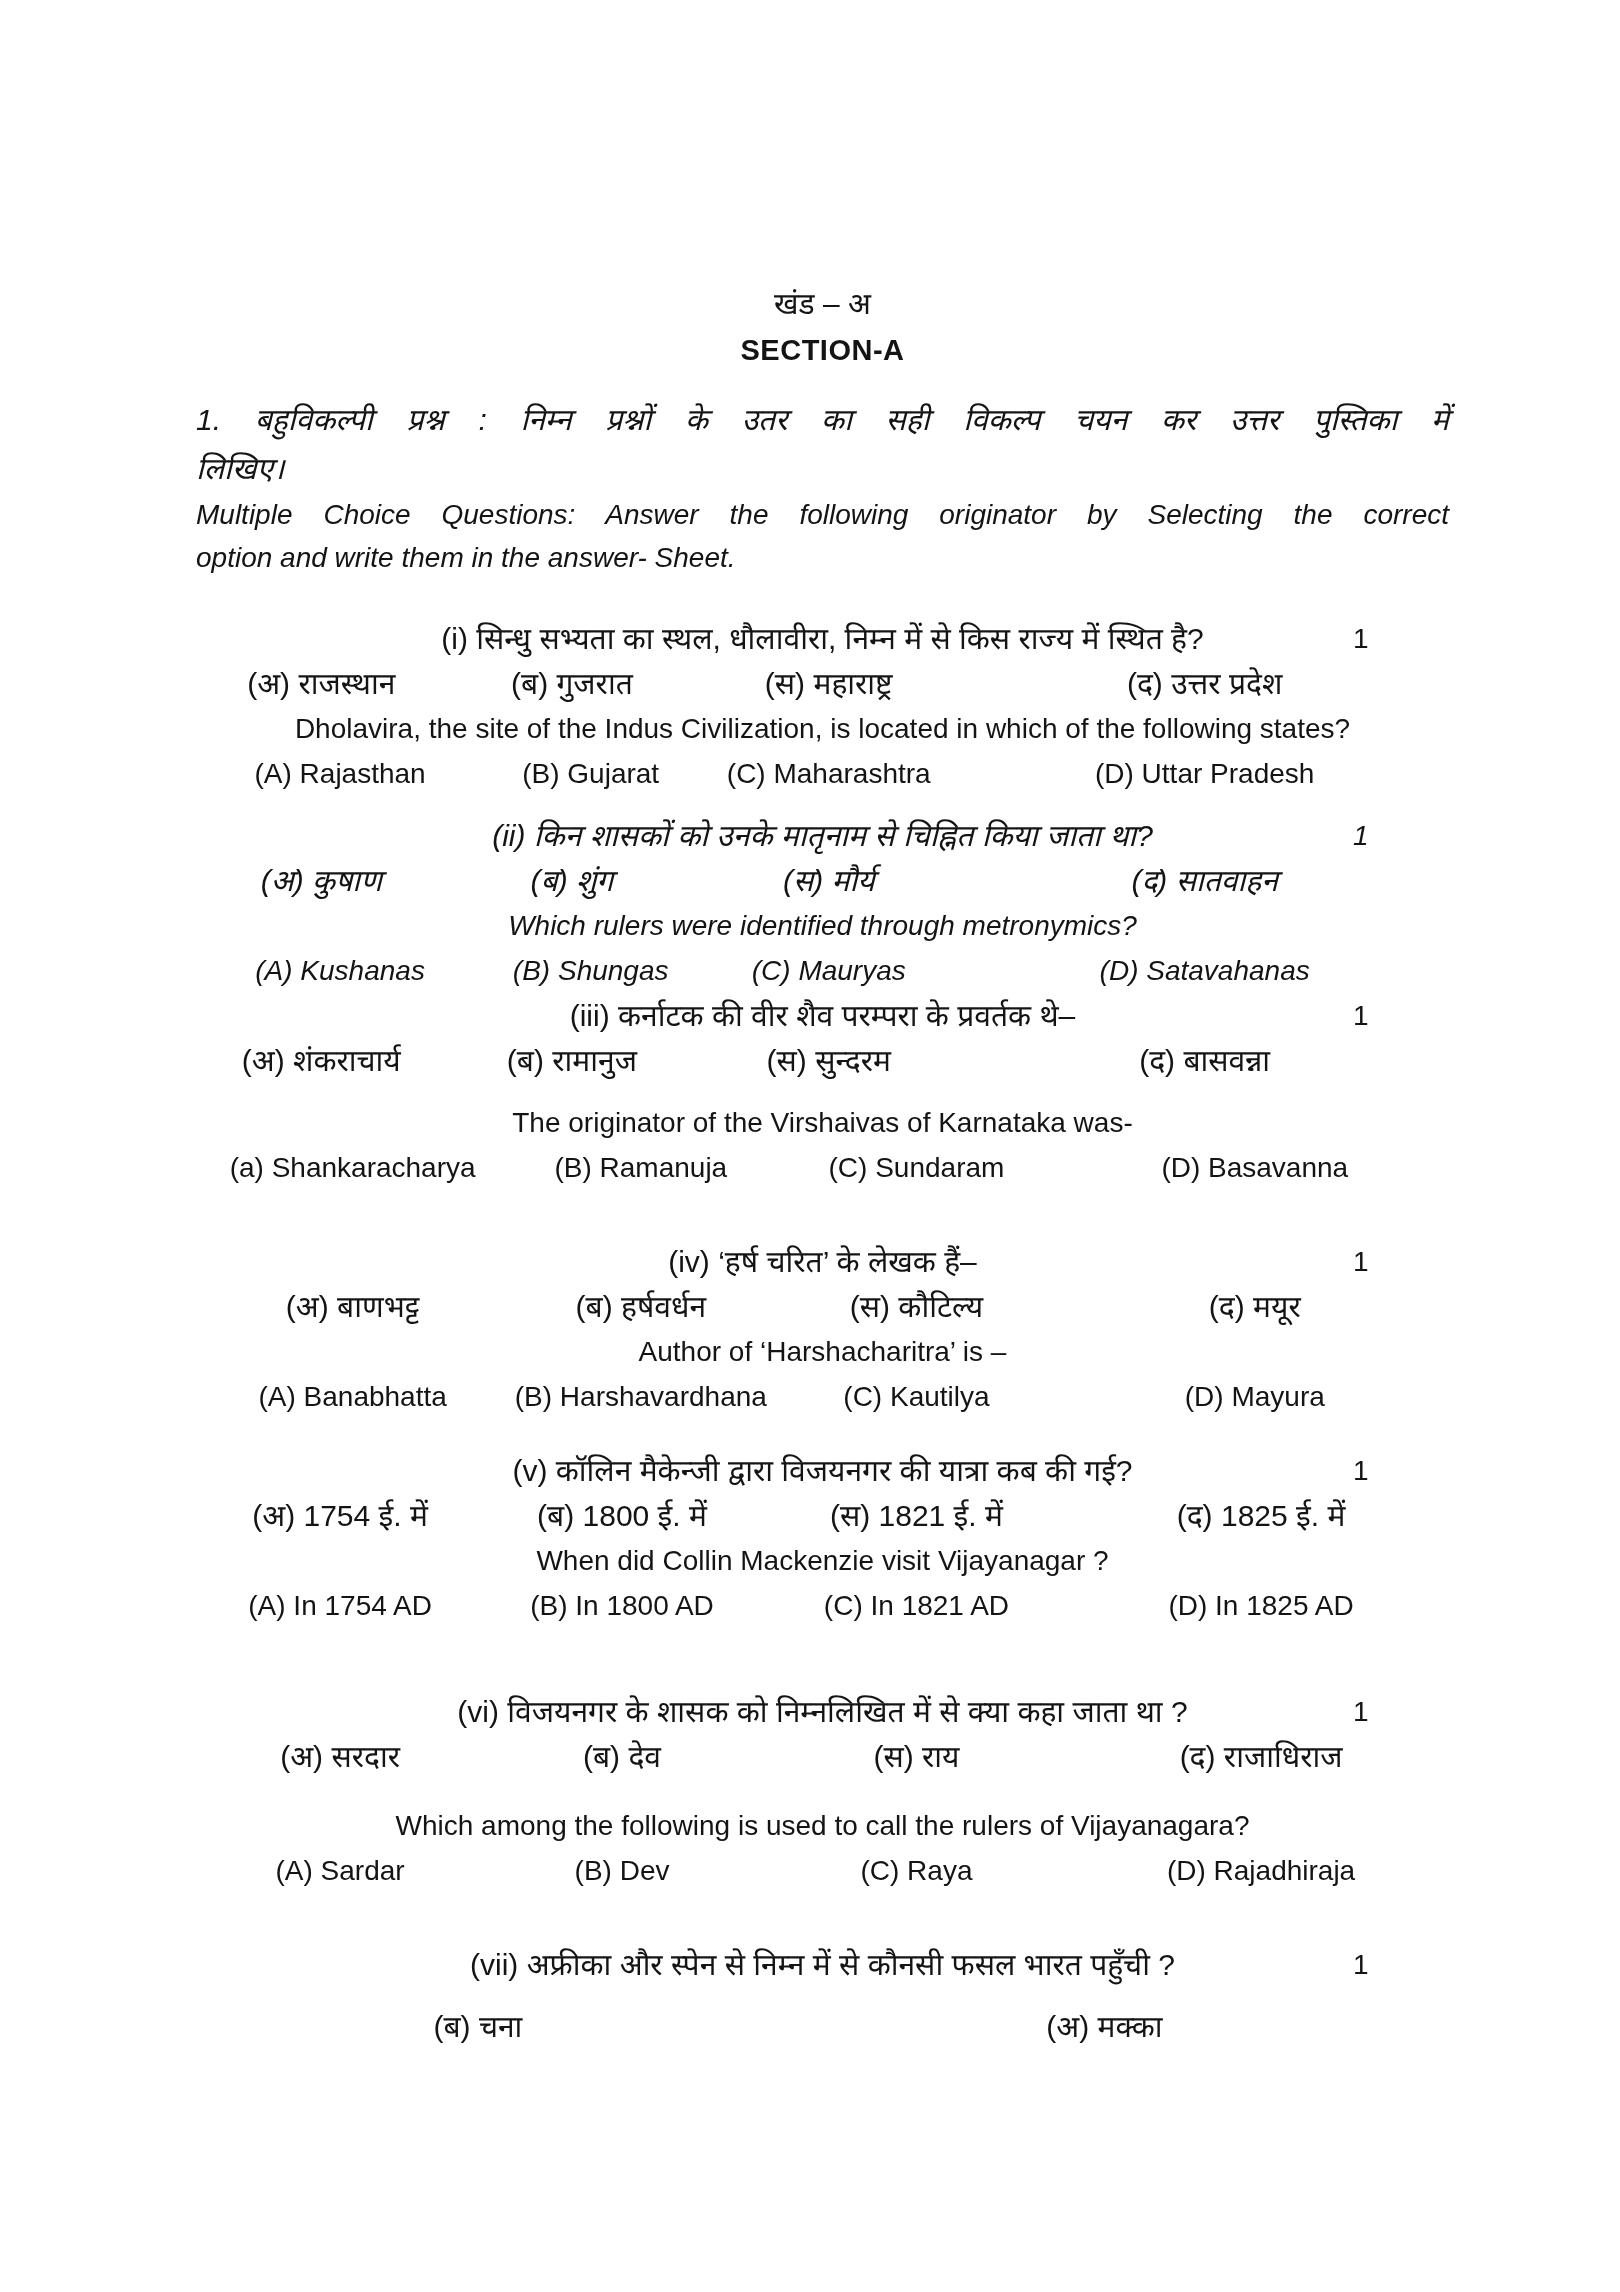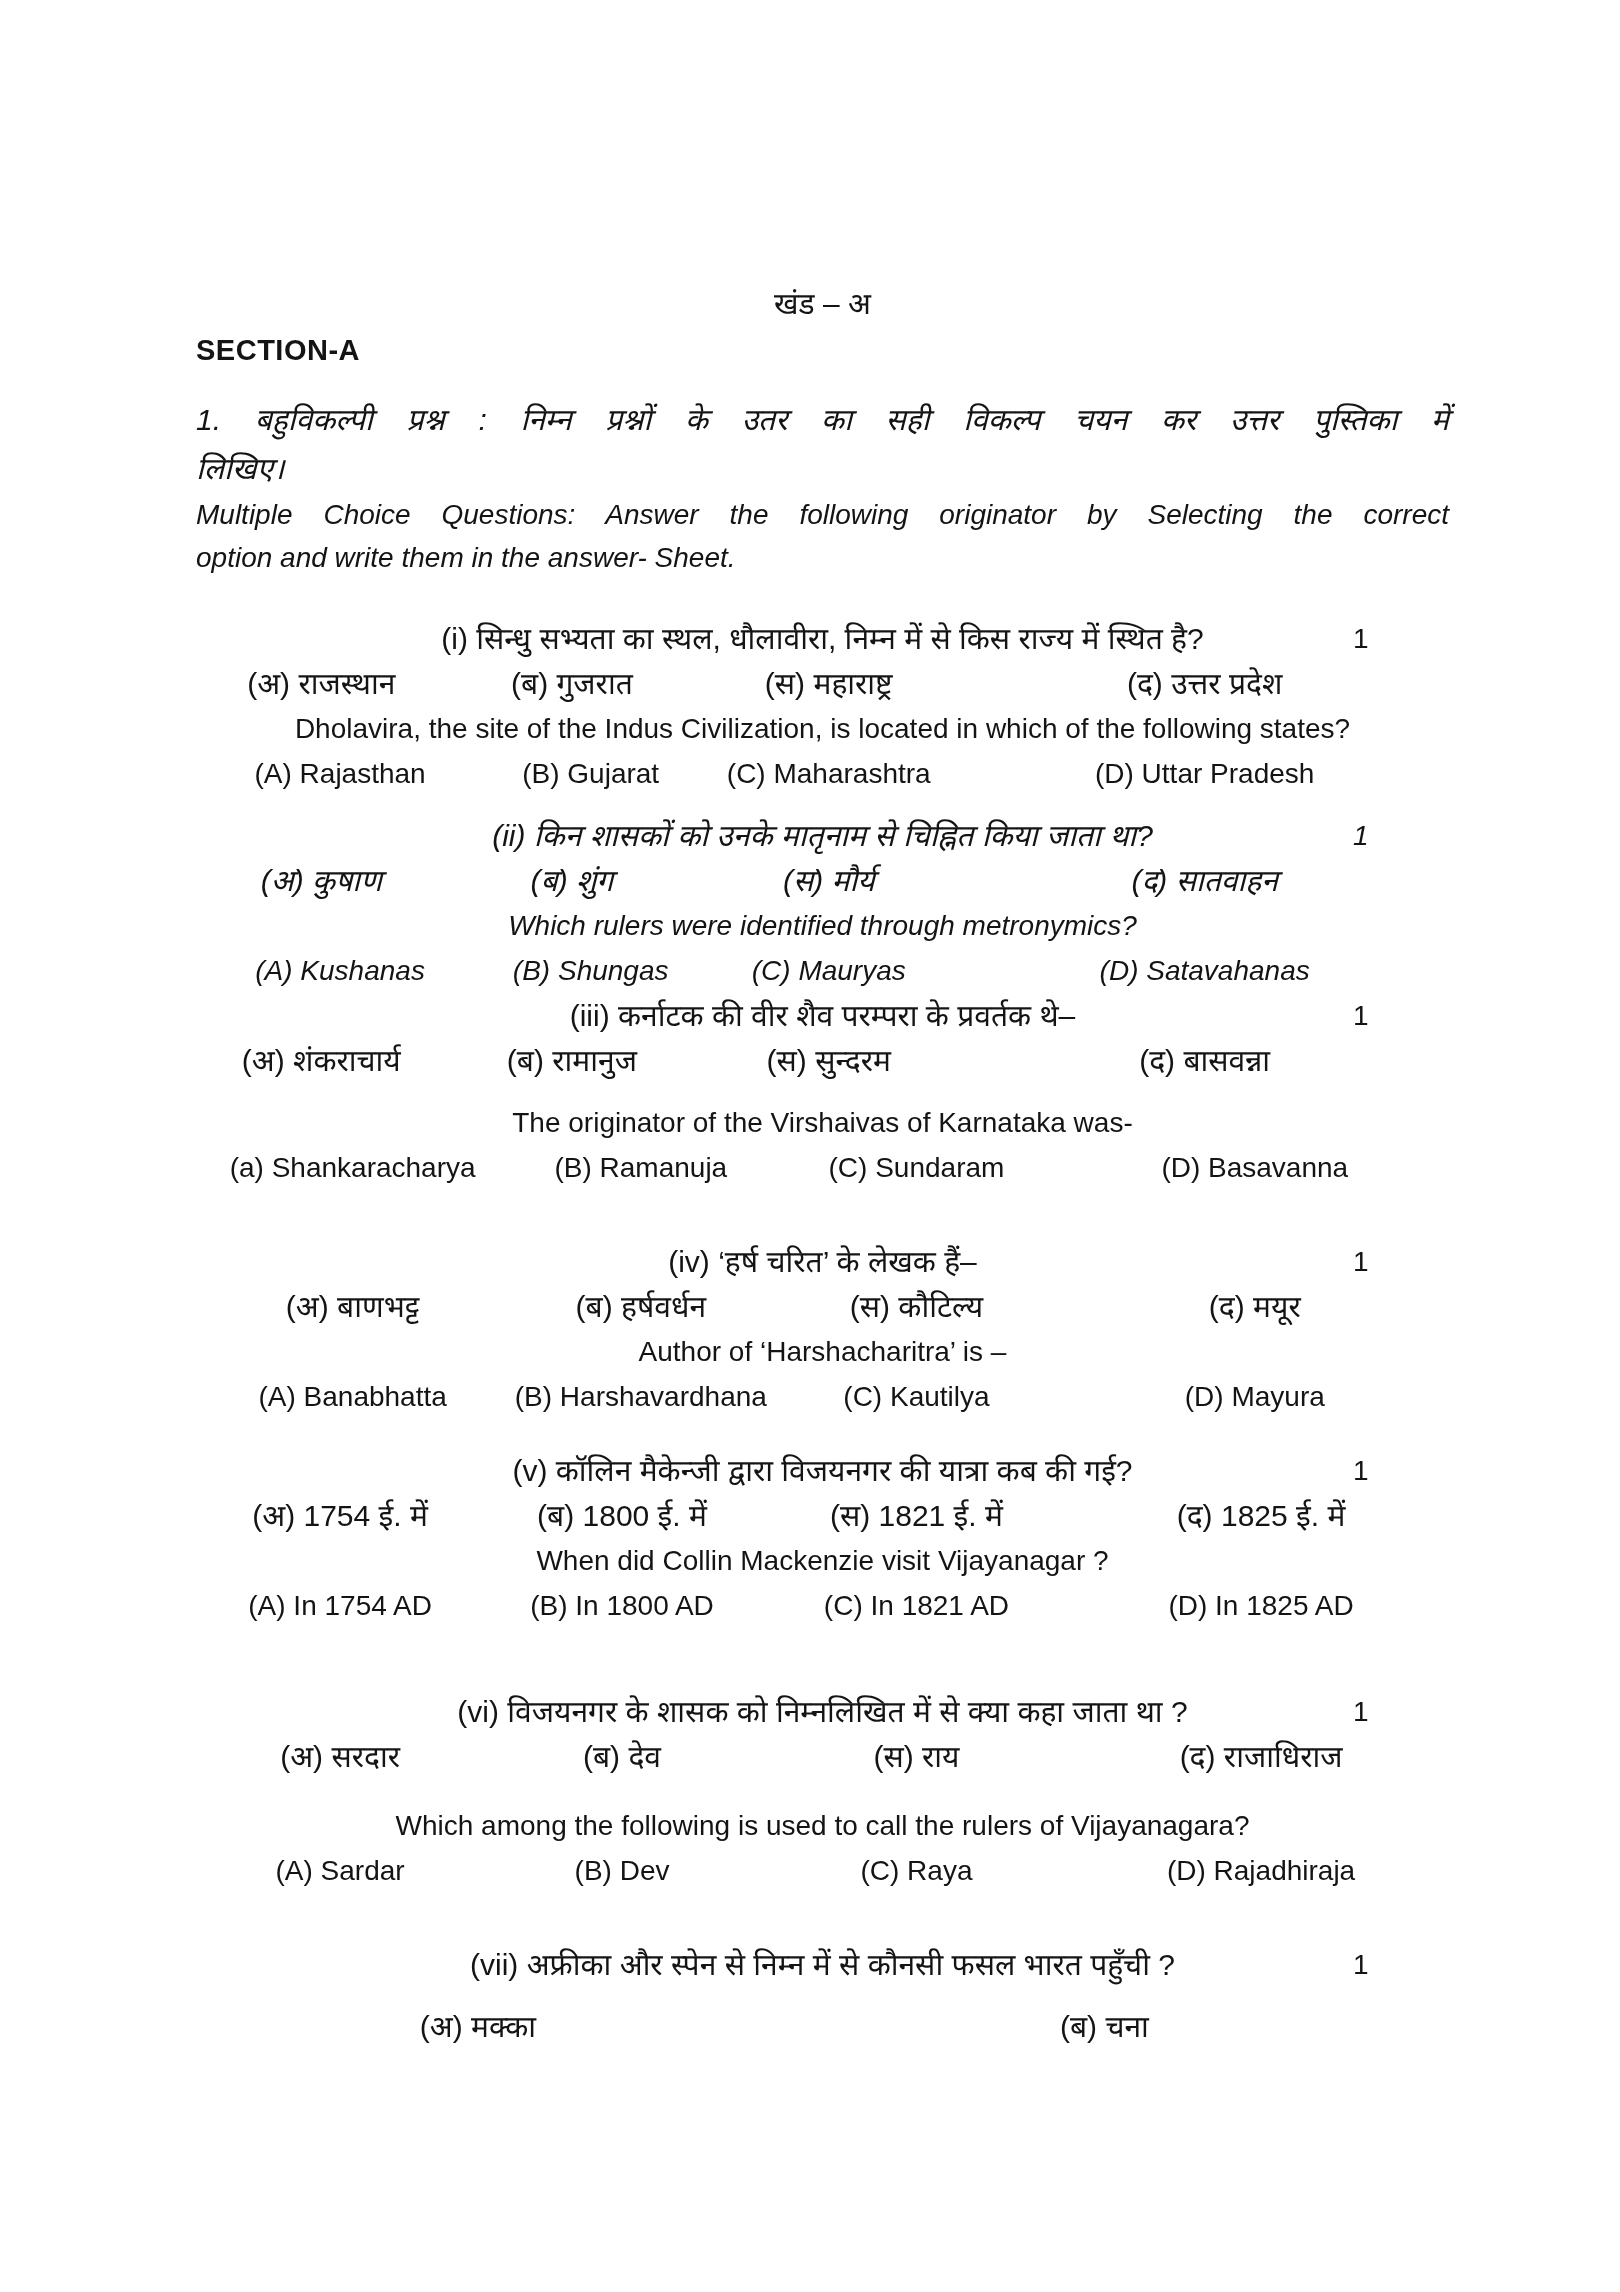--- a/index.html
+++ b/index.html
@@ -4,21 +4,21 @@
 <style>
   html,body{margin:0;padding:0;}
   body{
     width:1620px;height:2293px;position:relative;
     background:#ffffff;color:#141414;
     font-family:"Liberation Sans","DejaVu Sans",sans-serif;
     -webkit-font-smoothing:antialiased;
   }
   .content{position:absolute;left:196px;top:0;width:1253px;}
   .h-hi{margin-top:279px;text-align:center;font-size:30px;line-height:49px;}
-  .h-en{font-weight:bold;font-size:29px;line-height:45px;letter-spacing:0.5px;}
+  .h-en{text-align:center;font-weight:bold;font-size:29px;line-height:45px;letter-spacing:0.5px;}
   .intro{margin-top:21.6px;font-style:italic;}
   .intro .ln-hi{font-size:30px;line-height:49px;}
   .intro .ln-en{font-size:28px;line-height:43px;}
   .just{text-align:justify;text-align-last:justify;}
   .qblock{position:relative;text-align:center;}
   .qline{position:relative;font-size:30px;line-height:45px;white-space:nowrap;}
   .qline-en{font-size:28px;line-height:45px;white-space:nowrap;}
   .marks{position:absolute;left:1157px;top:0;font-size:28px;}
   .opt-row{display:grid;font-size:30px;line-height:45px;}
   .opt-row.en{font-size:28px;}
@@ -172,19 +172,19 @@
       <span class="opt">(D) Rajadhiraja</span>
     </div>
   </div>
 
   <div class="qblock" id="q7">
     <div class="qline">
       <span>(vii) अफ्रीका और स्पेन से निम्न में से कौनसी फसल भारत पहुँची ?</span>
       <span class="marks">1</span>
     </div>
     <div class="opt-row cE gap-sm">
+      <span class="opt">(ब) चना</span>
       <span class="opt">(अ) मक्का</span>
-      <span class="opt">(ब) चना</span>
     </div>
   </div>
 
 </div>
 
 
 </body></html>

